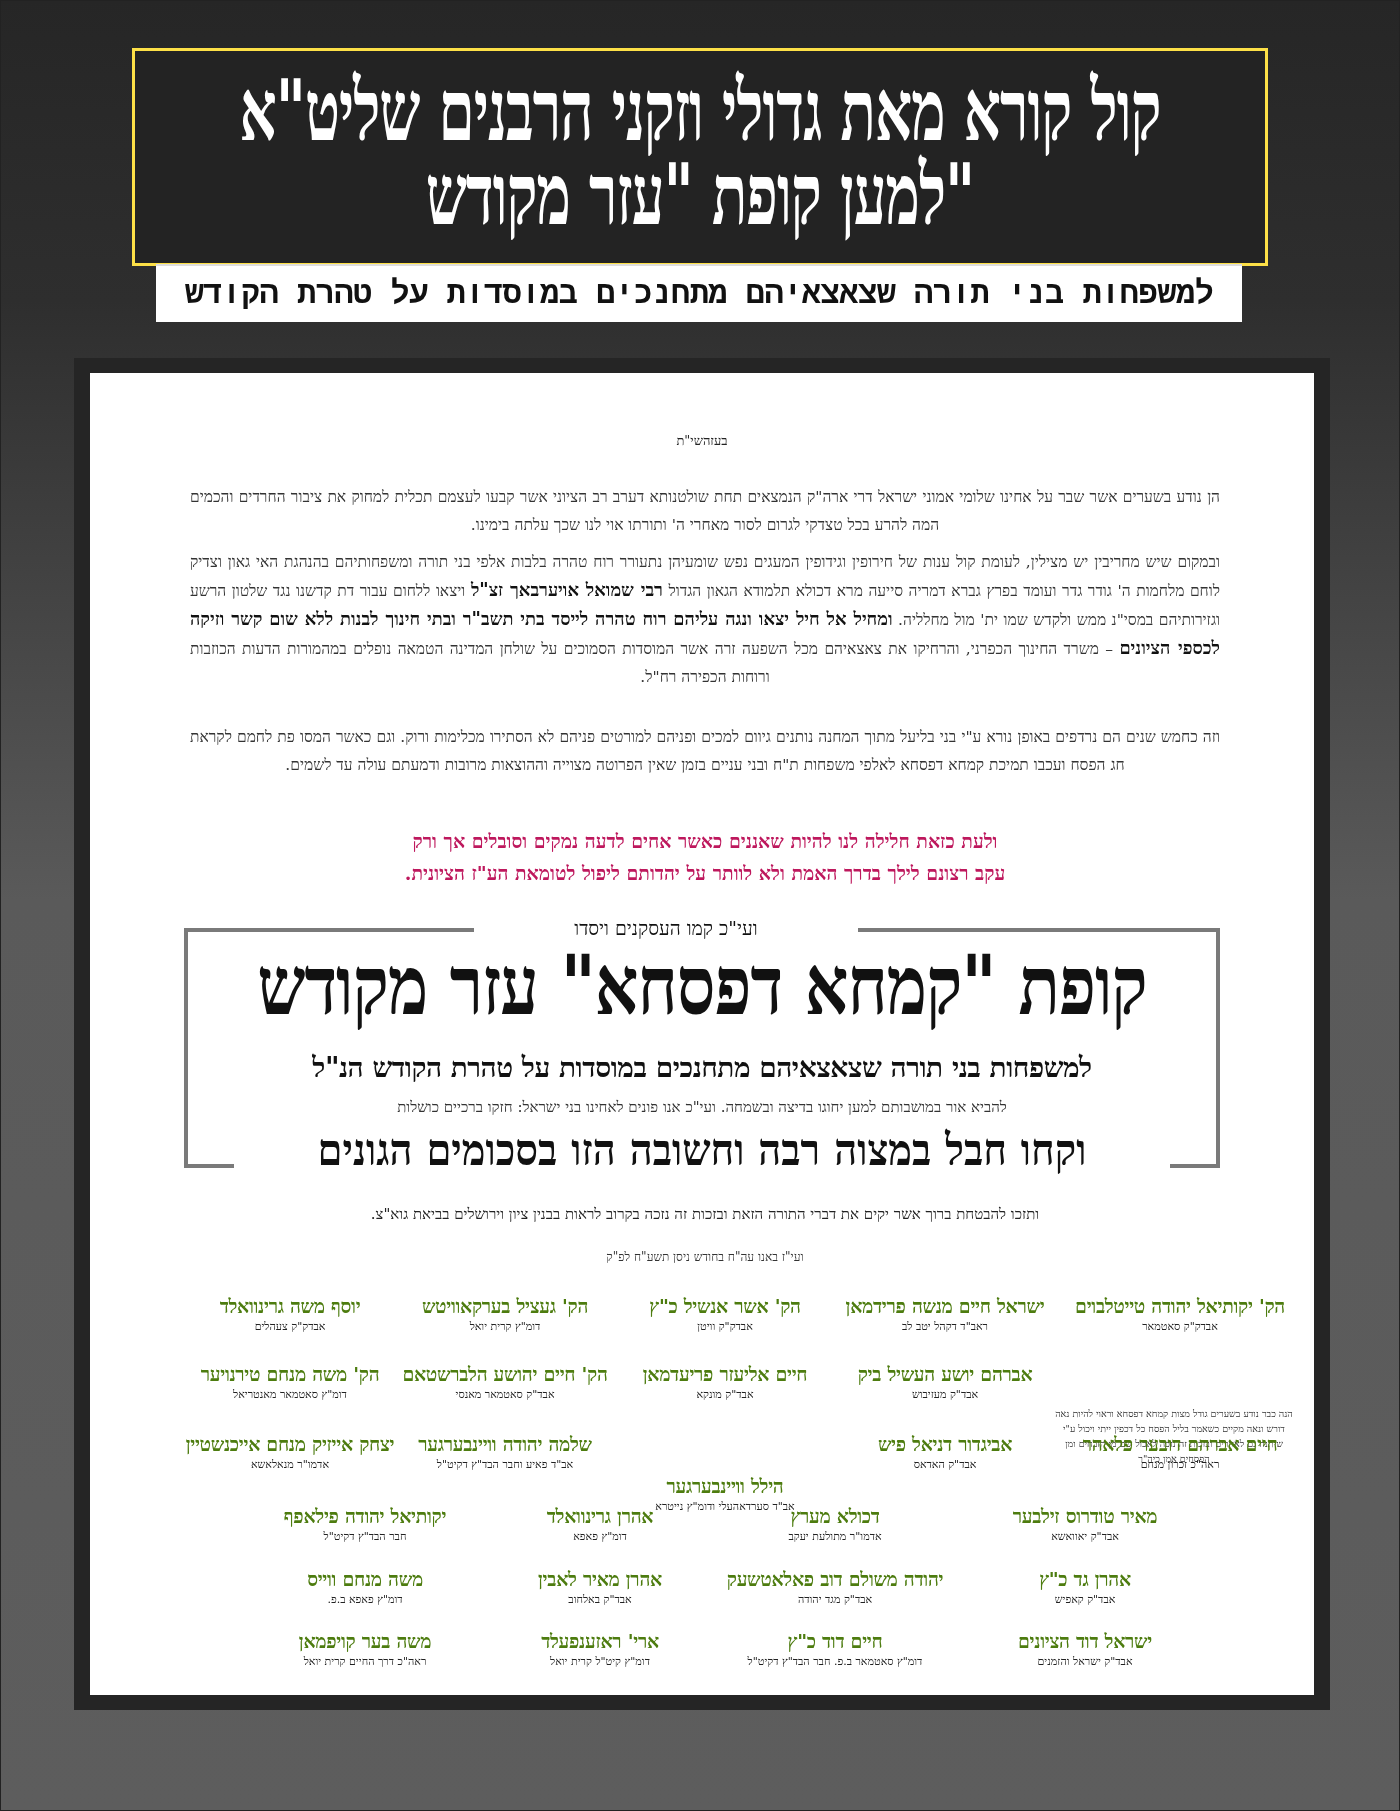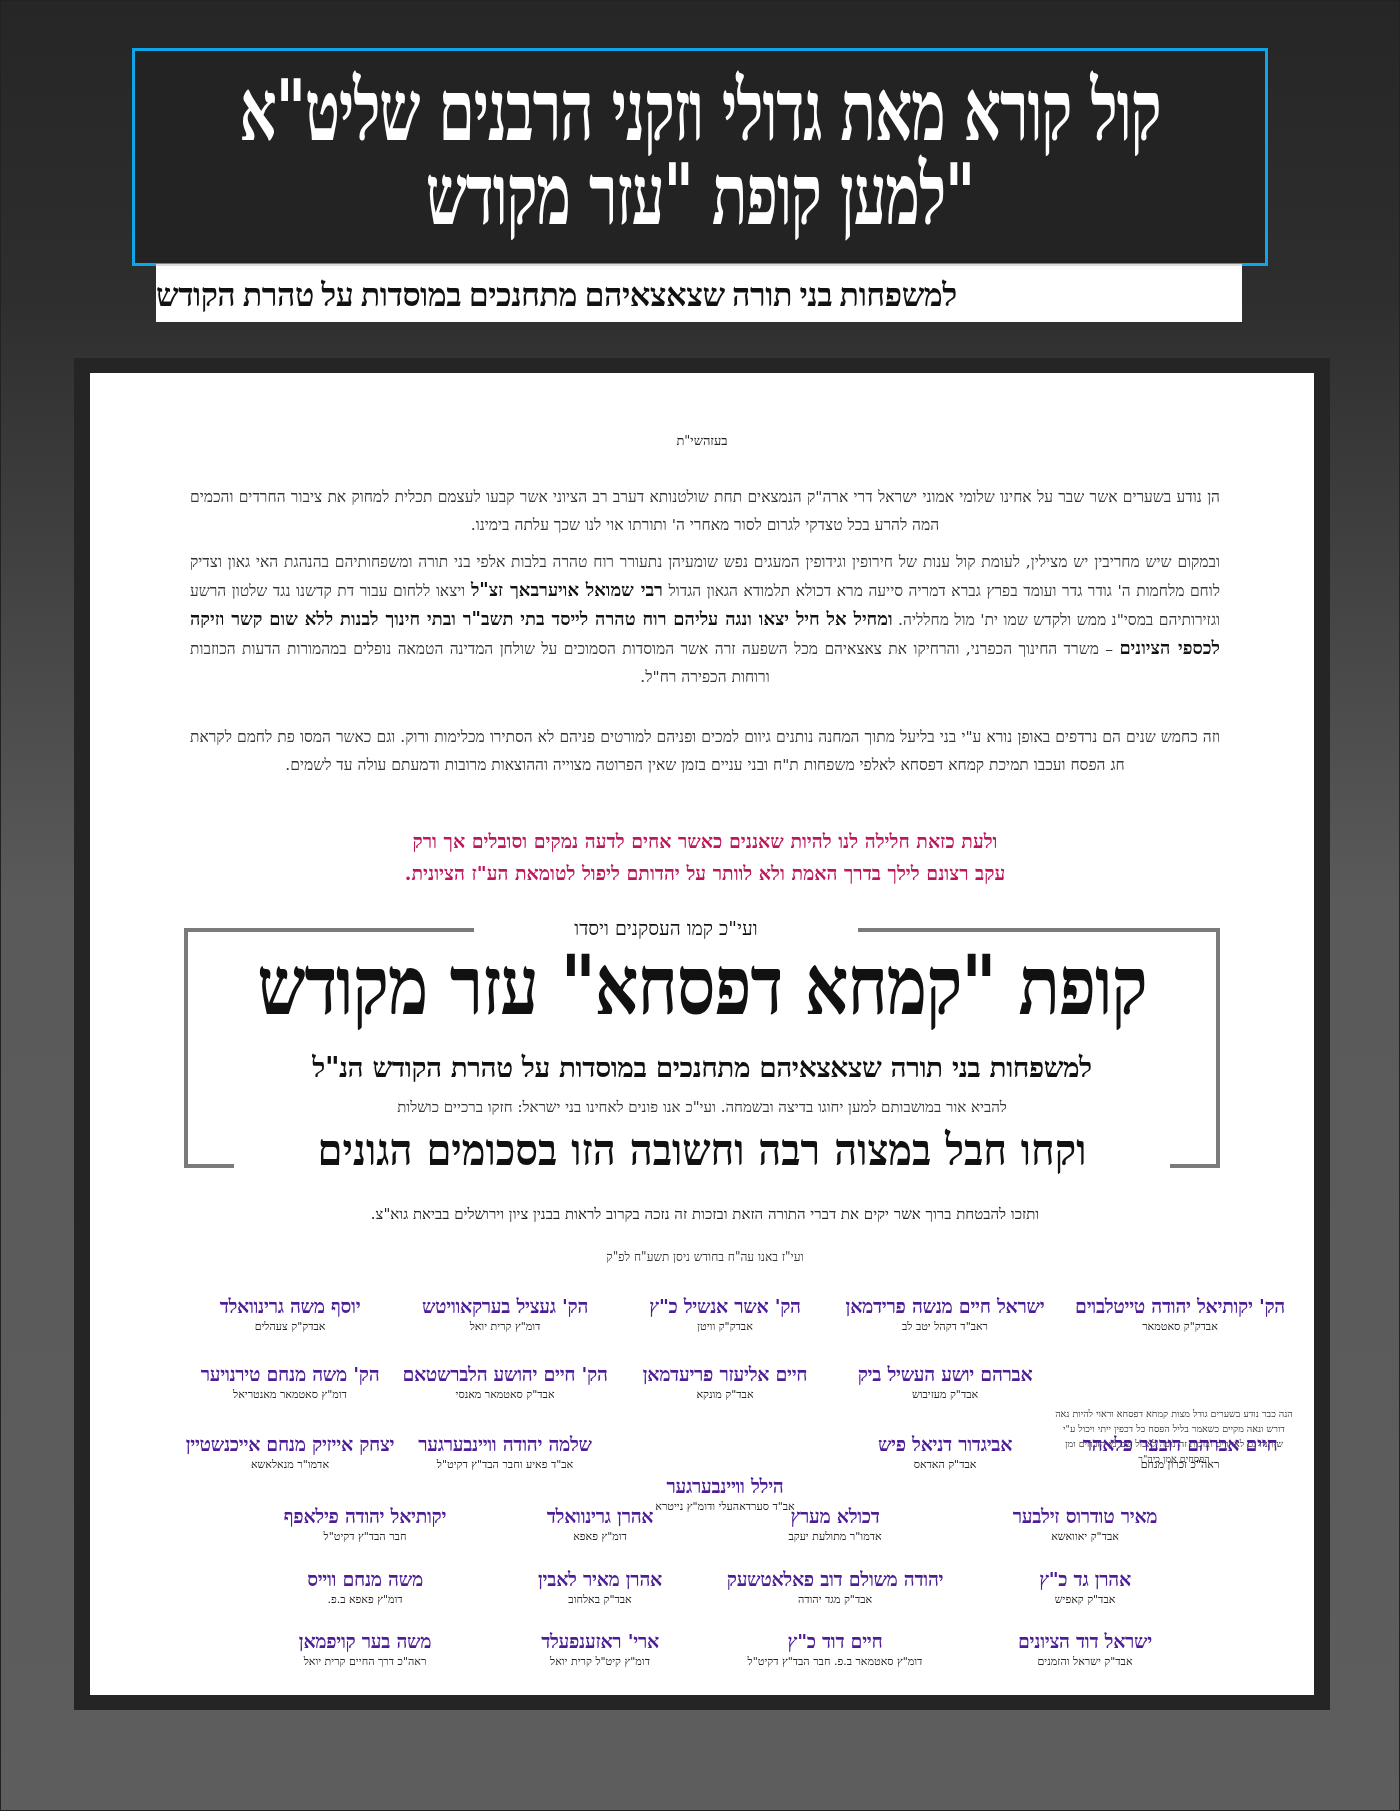--- a/index.html
+++ b/index.html
@@ -12,36 +12,36 @@
   .top-gradient {
     position:absolute; left:0; top:0; width:1400px; height:1811px;
     background:linear-gradient(to bottom, #262626 0px, #2e2e2e 300px, #5a5a5a 900px, #5d5d5d 1811px);
   }
   .page-frame {
     position:absolute; left:0; top:0; width:1398px; height:1809px;
     border:1px solid #222;
   }
   .headline-box {
     position:absolute; left:132px; top:48px; width:1136px; height:218px;
-    border:3px solid #0ea5e9; background:#232323;
+    border:3px solid #fde047; background:#232323;
     box-sizing:border-box;
   }
   .headline-line {
     position:absolute; left:0; width:100%; text-align:center; color:#fff;
     font-family:"DejaVu Serif", serif; font-weight:bold;
     font-size:58px; line-height:64px; letter-spacing:-1px;
     transform:scaleY(1.45);
   }
   .hl1 { top:88px; }
   .hl2 { top:158px; }
   .subbanner {
     position:absolute; left:156px; top:264px; width:1086px; height:58px;
     background:#fff; border-top:2px solid #ddd;
-    box-sizing:border-box; 
-    font-family:Liberation Serif, serif; font-weight:bold; font-size:32px;
+    box-sizing:border-box; text-align:center;
+    font-family:Liberation Mono, monospace; font-weight:bold; font-size:32px;
     line-height:58px; color:#111; letter-spacing:-0.5px;
     white-space:nowrap; overflow:hidden;
   }
   .content-frame {
     position:absolute; left:74px; top:358px; width:1256px; height:1352px;
     background:#252525;
   }
   .content-paper {
     position:absolute; left:90px; top:373px; width:1224px; height:1322px;
     background:#fff;
@@ -101,21 +101,21 @@
     position:absolute; left:100px; width:1030px; top:832px; direction:rtl; text-align:center;
     font-size:15px; color:#222;
   }
   .date-line {
     position:absolute; left:100px; width:1030px; top:877px; direction:rtl; text-align:center;
     font-size:12px; color:#333;
   }
   .sig {
     position:absolute; direction:rtl; text-align:center; width:230px;
   }
-  .sig .nm { font-weight:bold; font-size:19px; line-height:26px; color:#4c1d95; white-space:nowrap; letter-spacing:-0.3px; }
+  .sig .nm { font-weight:bold; font-size:19px; line-height:26px; color:#4d7c0f; white-space:nowrap; letter-spacing:-0.3px; }
   .sig .tt { font-size:11px; line-height:16px; color:#222; white-space:nowrap; }
   .side-note {
     position:absolute; left:964px; top:1033px; width:240px; direction:rtl; text-align:center;
     font-size:9.5px; line-height:15px; color:#333;
   }
 </style>
 </head>
 <body>
 
 <div class="top-gradient"></div>

